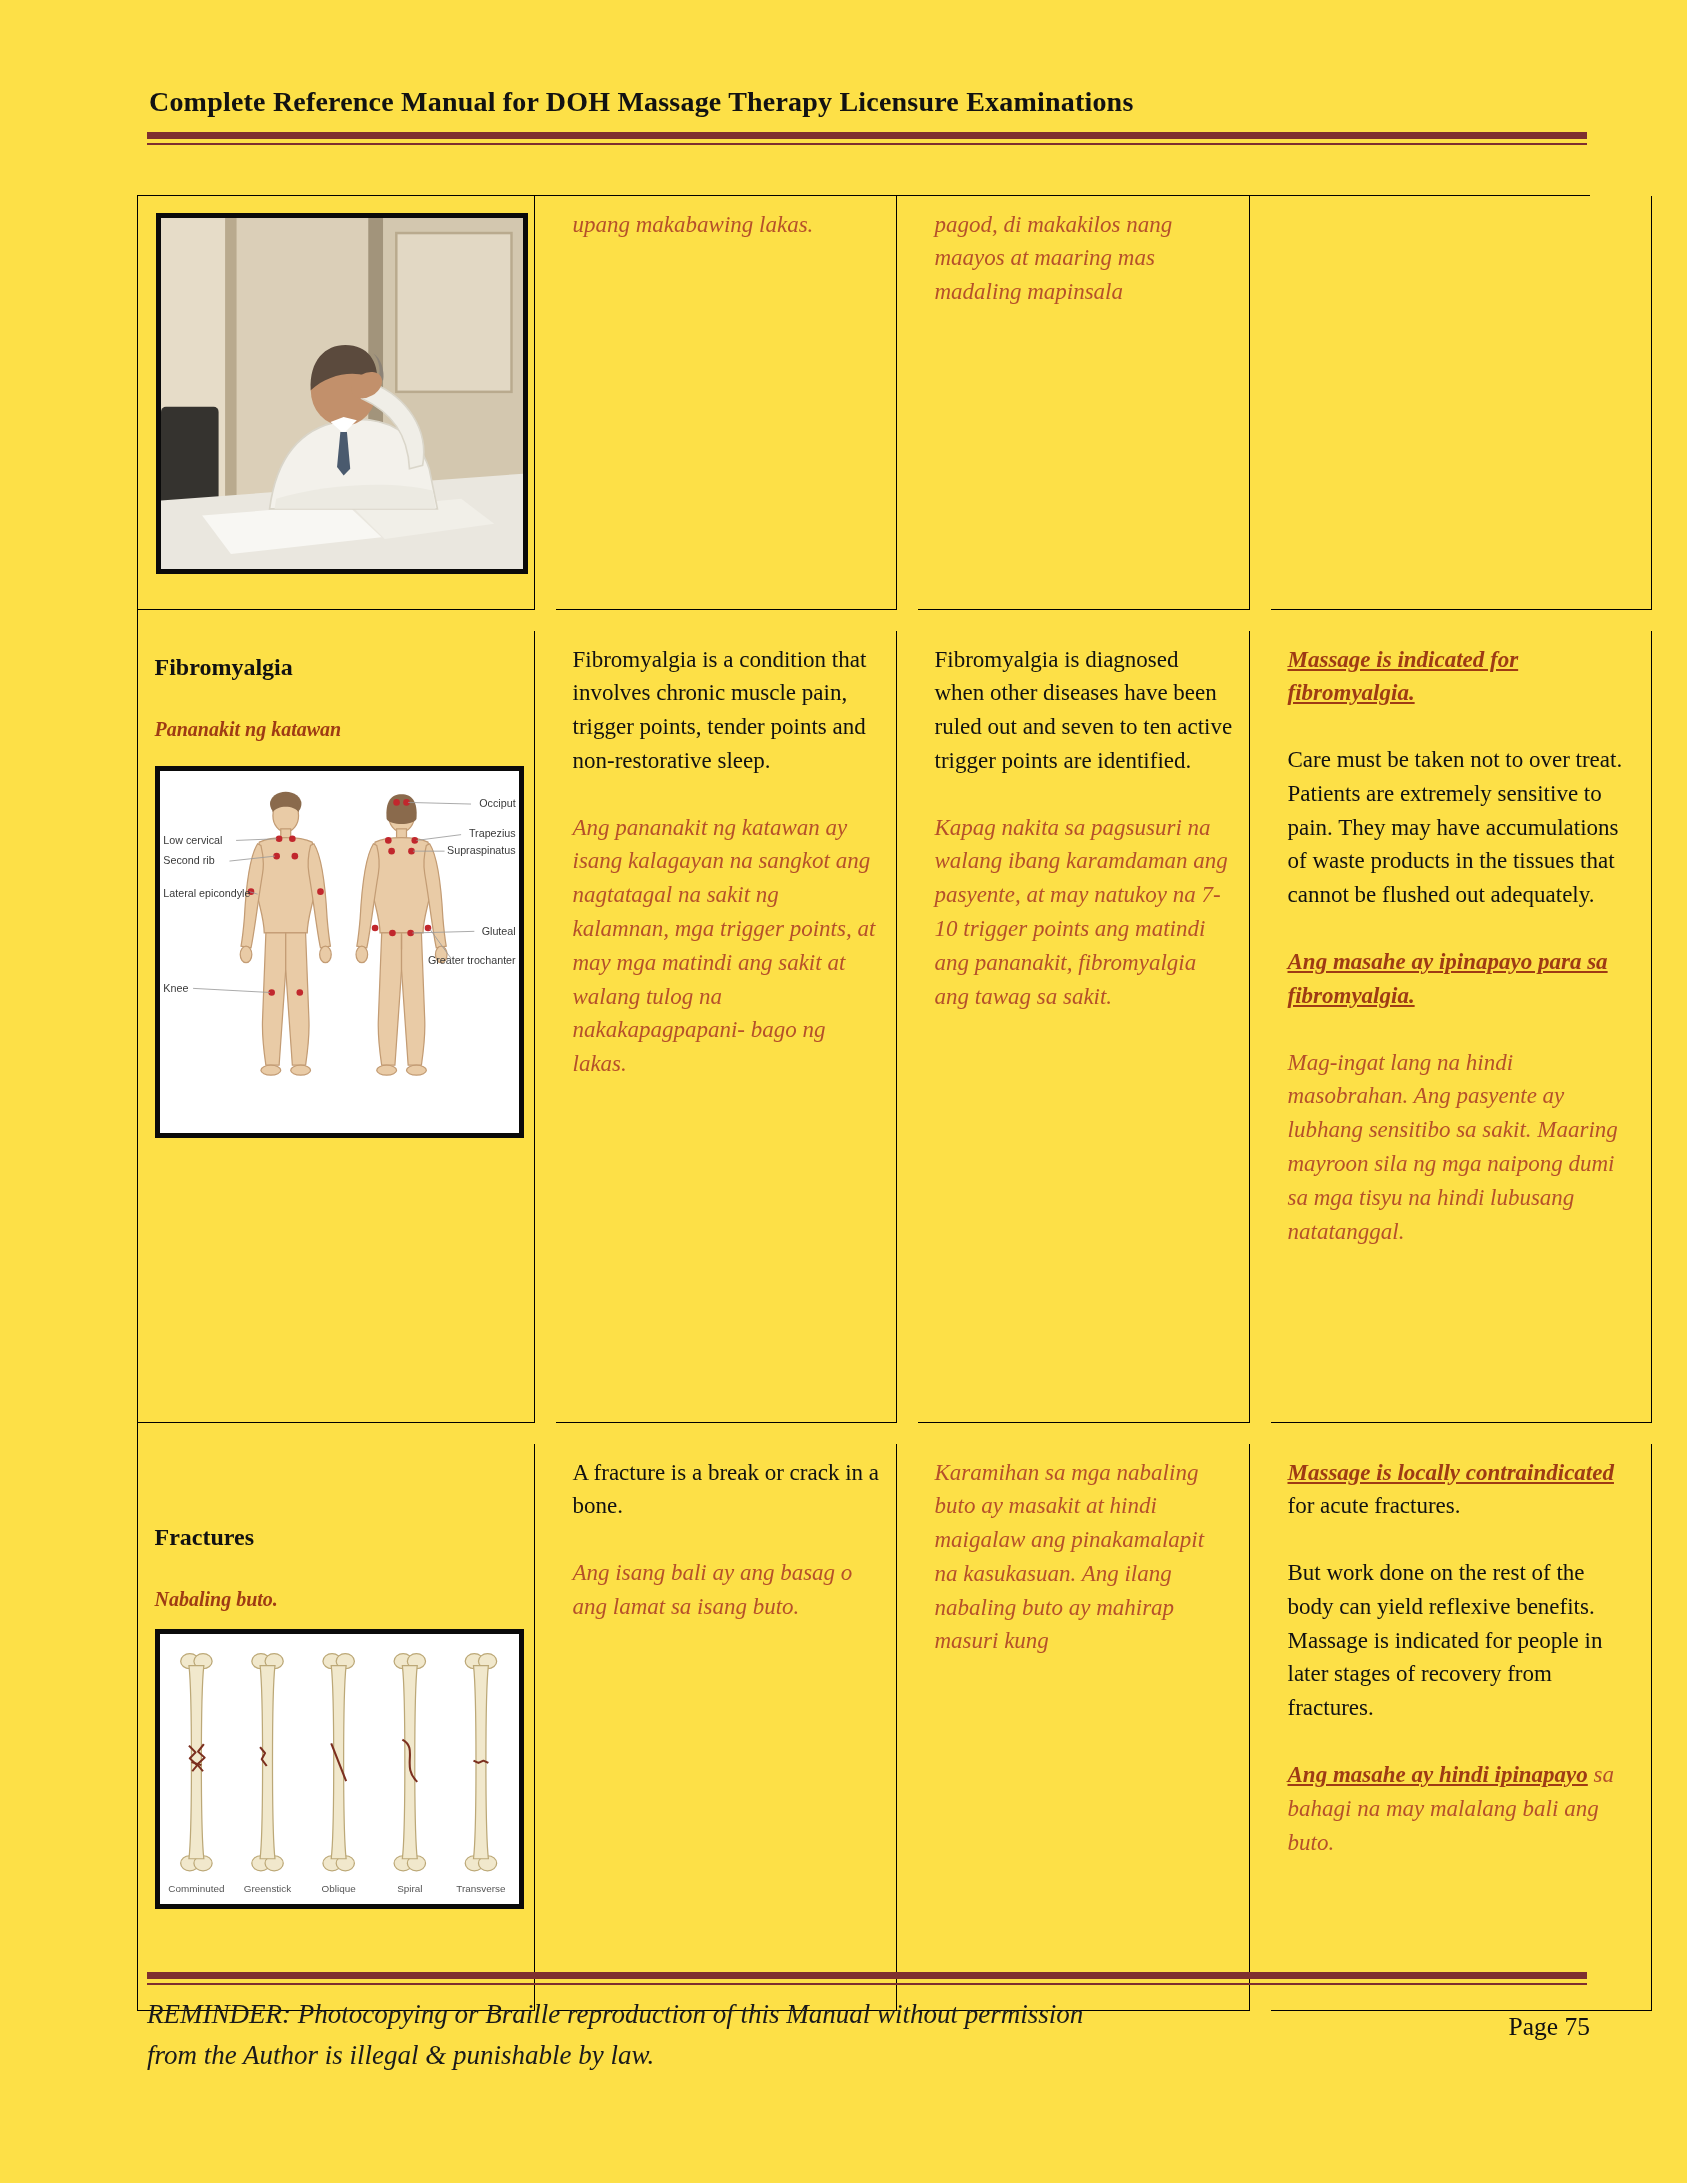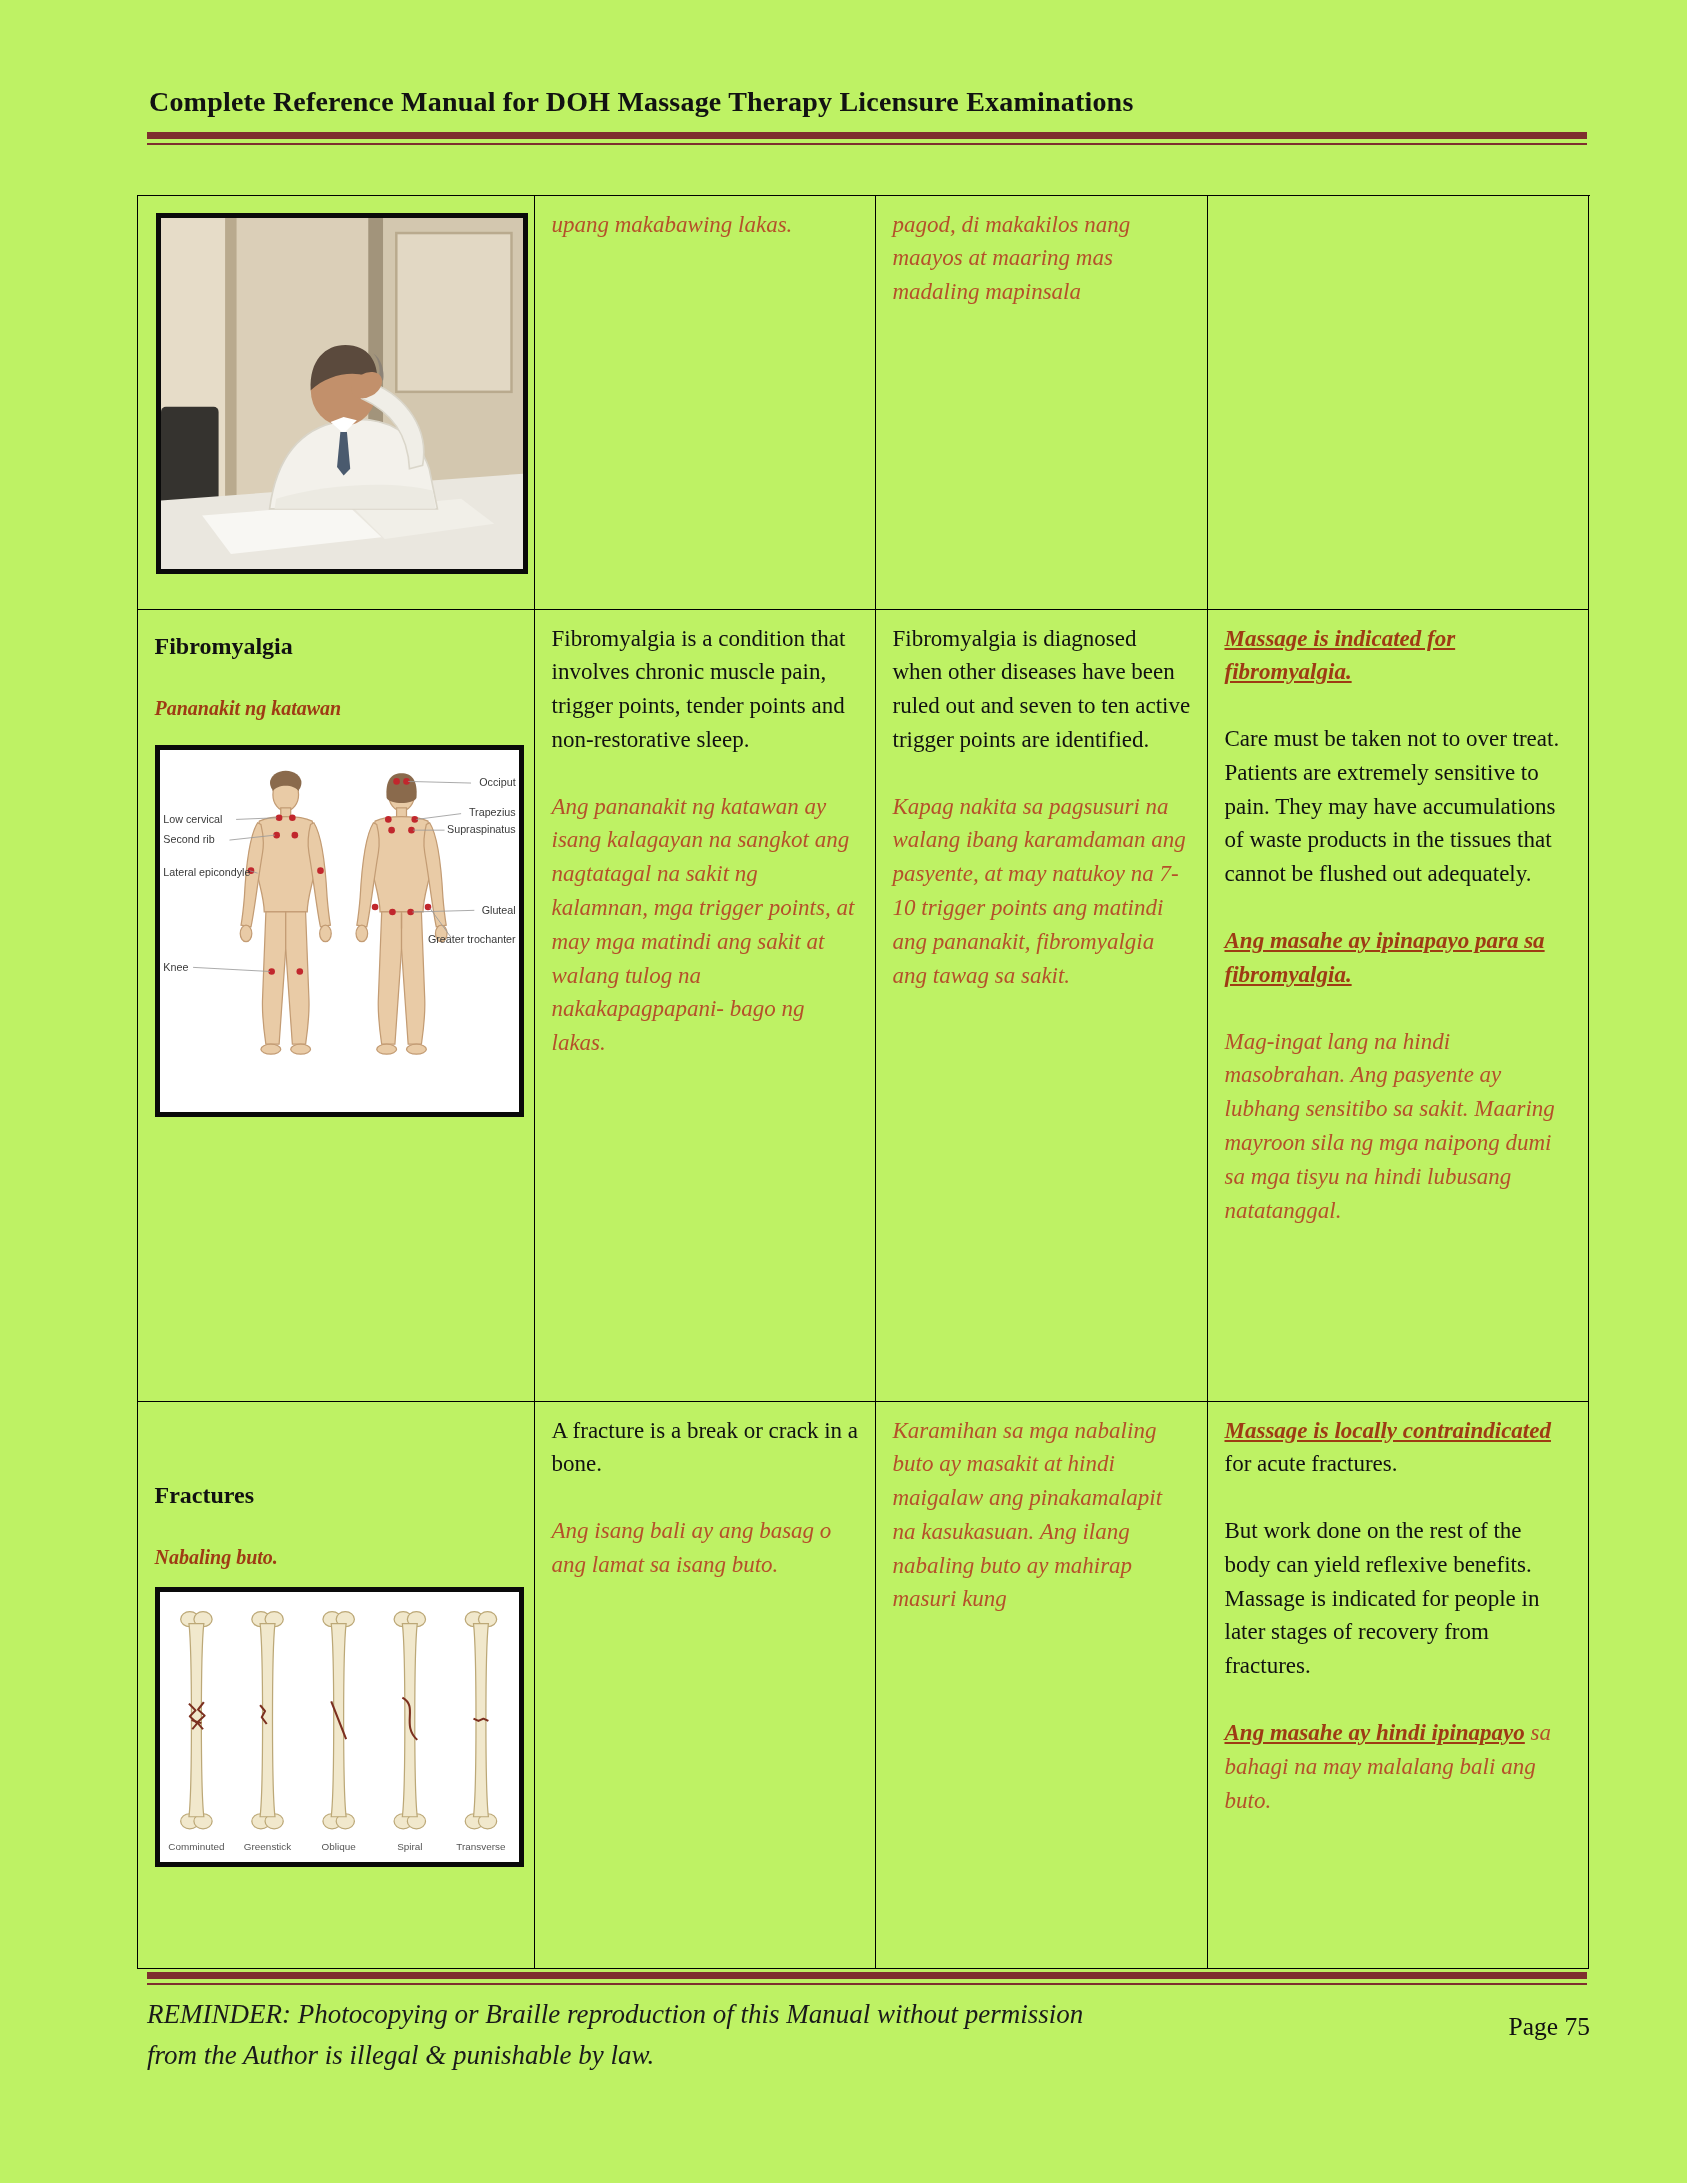--- a/index.html
+++ b/index.html
@@ -1,39 +1,40 @@
 <!DOCTYPE html>
 <html style="--rule-maroon: #7E2F2F; --tagalog-text: #B5502A; --heading-accent: #9E3B14; --table-border: #000000;font-size:13px"><head>
 <meta charset="utf-8">
 <style>
   * { margin:0; padding:0; box-sizing:border-box; }
   html,body { background:#ffffff; }
   body {
     width:1687px; height:2183px; position:relative;
     font-family:"Liberation Serif", serif; color:#111;
   }
-  .page { position:absolute; inset:0; background:#bef264; }
+  .page { position:absolute; inset:0; background:#fde047; }
 
   .header-title {
     position:absolute; left:149px; top:86px;
     font-size:28px; font-weight:bold; color:#121212; letter-spacing:0.2px;
   }
   .rule-double { position:absolute; left:147px; width:1440px; }
   .rule-double .thick { height:7.4px; background:var(--rule-maroon,#7E2F2F); }
   .rule-double .thin  { height:2.5px; background:var(--rule-maroon,#7E2F2F); margin-top:3.3px; }
   .header-rule { top:132px; }
   .footer-rule { top:1972px; }
 
   .doc-table {
     position:absolute; left:137px; top:195px; width:1453px;
     display:grid;
     grid-template-columns:397px 341px 332px 381px;
     grid-template-rows:414px 792px 567px;
     border-left:1.6px solid var(--table-border,#000);
     border-top:1.6px solid var(--table-border,#000);
+    gap:21px;
   }
   .cell {
     border-right:1.6px solid var(--table-border,#000);
     border-bottom:1.6px solid var(--table-border,#000);
     padding:11.5px 16.5px 6.6px 16.5px; overflow:hidden;
     font-size:23px; line-height:1.47;
   }
   .cell p { margin:0 0 33px 0; }
   p.en { color:#111; }
   p.tl, span.tl { color:var(--tagalog-text,#B5502A); font-style:italic; }

